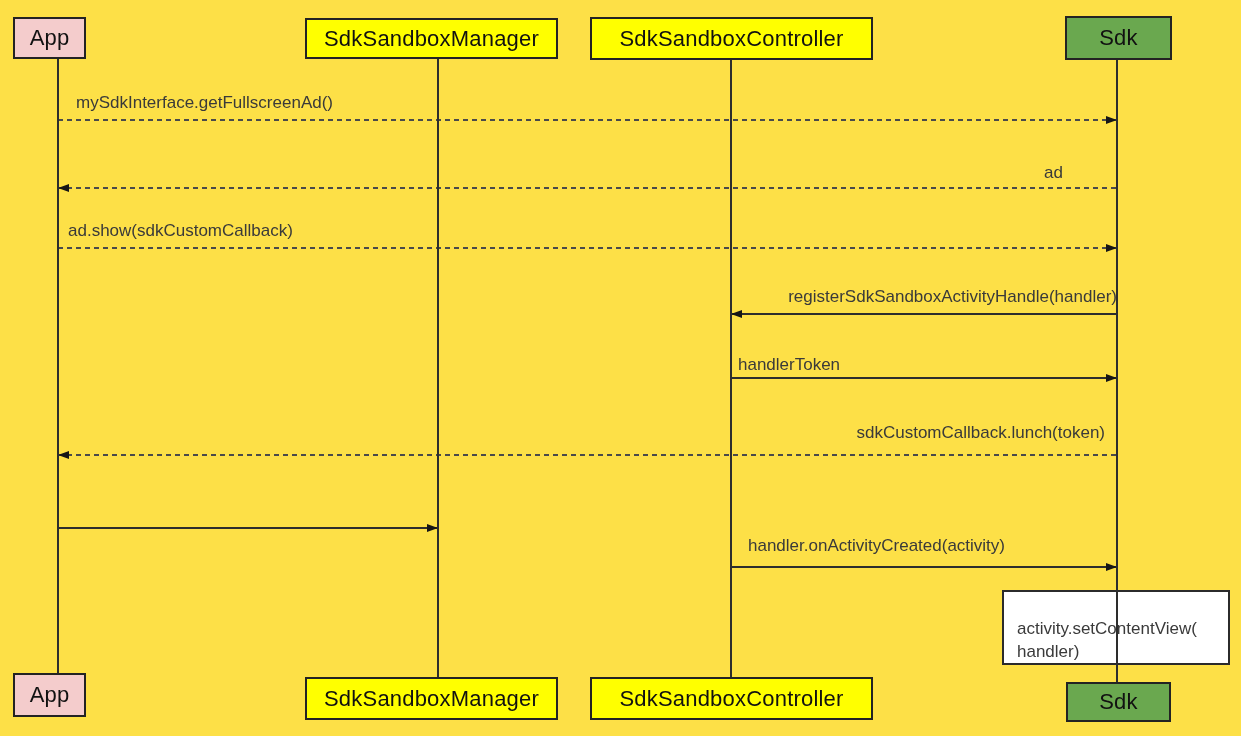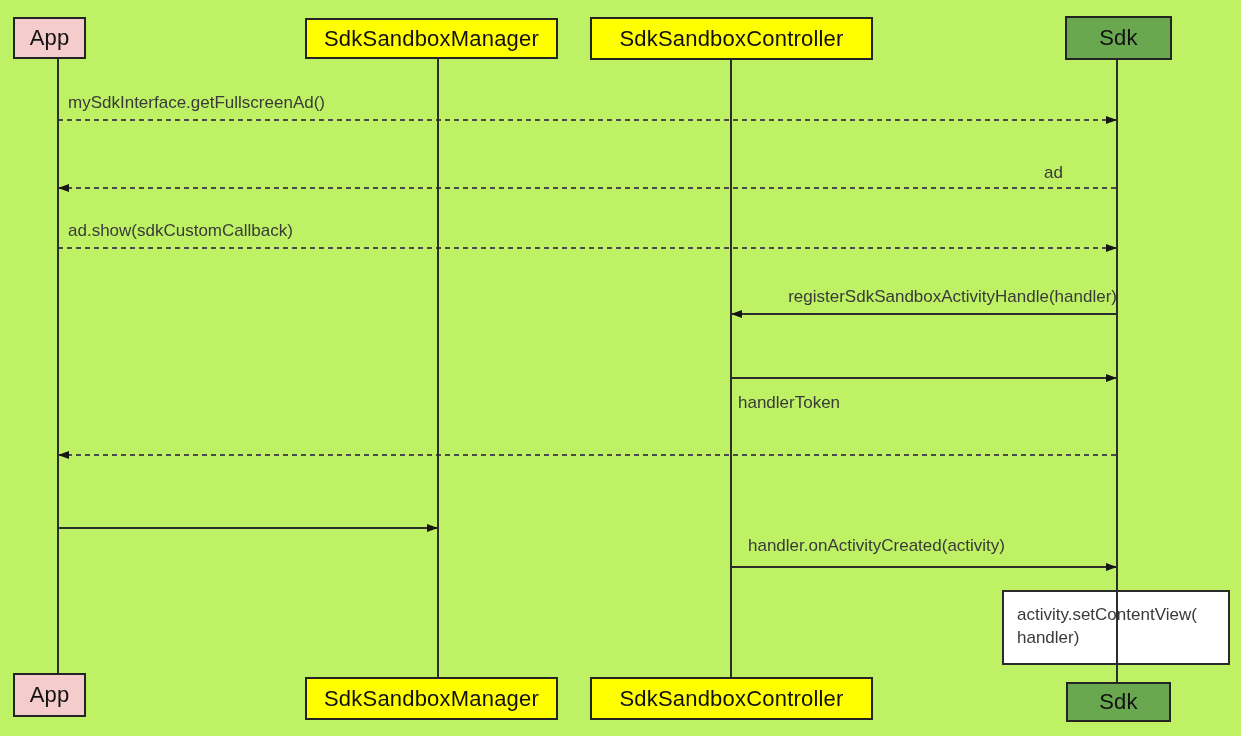--- a/index.html
+++ b/index.html
@@ -1,20 +1,20 @@
 <!DOCTYPE html>
 <html><head>
 <meta charset="utf-8">
 <style>
   html, body { margin: 0; padding: 0; background: #ffffff; }
   #canvas {
     position: relative;
     width: 1241px;
     height: 736px;
-    background: #bef264;
+    background: #fde047;
     font-family: "Liberation Sans", "DejaVu Sans", sans-serif;
     overflow: hidden;
   }
   .actor {
     position: absolute;
     box-sizing: border-box;
     border: 2px solid #232323;
     display: flex;
     align-items: center;
     justify-content: center;
@@ -54,21 +54,21 @@
     white-space: nowrap;
     z-index: 2;
   }
   .msg-label.right-align { text-align: center; }
   .note {
     position: absolute;
     box-sizing: border-box;
     border: 2px solid #2b2b2b;
     background: #ffffff;
     z-index: 2;
-    padding: 11px 13px;
+    padding: 25px 13px;
     font-size: 17px;
     line-height: 23px;
     color: #3a3a3a;
   }
 </style>
 </head>
 <body>
 
 <div id="canvas">
 
@@ -83,45 +83,46 @@
   <div class="actor" style="left: 305px; top: 18px; width: 253px; height: 41px; background-color: rgb(255, 255, 0);">
     <span>SdkSandboxManager</span>
   </div>
   <div class="actor" style="left: 590px; top: 17px; width: 283px; height: 43px; background-color: rgb(255, 255, 0);">
     <span>SdkSandboxController</span>
   </div>
   <div class="actor" style="left: 1065px; top: 16px; width: 107px; height: 44px; background-color: rgb(106, 168, 79);">
     <span>Sdk</span>
   </div>
 
-  <span class="msg-label" style="left:68px; top:93px;">mySdkInterface.getFullscreenAd()</span>
+  <span class="msg-label" style="left:76px; top:93px;">mySdkInterface.getFullscreenAd()</span>
   <div class="msg-line dashed" style="left:58px; top:119px; width:1059px;">
     <div class="arrowhead right"></div>
   </div>
 
   <span class="msg-label right-align" style="right:178px; top:163px;">ad</span>
   <div class="msg-line dashed" style="left:58px; top:187px; width:1059px;">
     <div class="arrowhead left"></div>
   </div>
 
   <span class="msg-label" style="left:68px; top:221px;">ad.show(sdkCustomCallback)</span>
   <div class="msg-line dashed" style="left:58px; top:247px; width:1059px;">
     <div class="arrowhead right"></div>
   </div>
 
   <span class="msg-label right-align" style="right:124px; top:287px;margin-left:33px;">registerSdkSandboxActivityHandle(handler)</span>
   <div class="msg-line solid" style="left:731px; top:313px; width:386px;">
     <div class="arrowhead left"></div>
   </div>
 
-  <span class="msg-label" style="left:738px; top:355px;margin-top:38px;">handlerToken</span>
+  <span class="msg-label" style="left:738px; top:355px;">handlerToken</span>
   <div class="msg-line solid" style="left:731px; top:377px; width:386px;">
     <div class="arrowhead right"></div>
   </div>
 
+  <span class="msg-label right-align" style="right:136px; top:423px;">sdkCustomCallback.lunch(token)</span>
   <div class="msg-line dashed" style="left:58px; top:454px; width:1059px;">
     <div class="arrowhead left"></div>
   </div>
 
   <div class="msg-line solid" style="left:58px; top:527px; width:380px;">
     <div class="arrowhead right"></div>
   </div>
 
   <span class="msg-label" style="left:748px; top:536px;">handler.onActivityCreated(activity)</span>
   <div class="msg-line solid" style="left:731px; top:566px; width:386px;">

